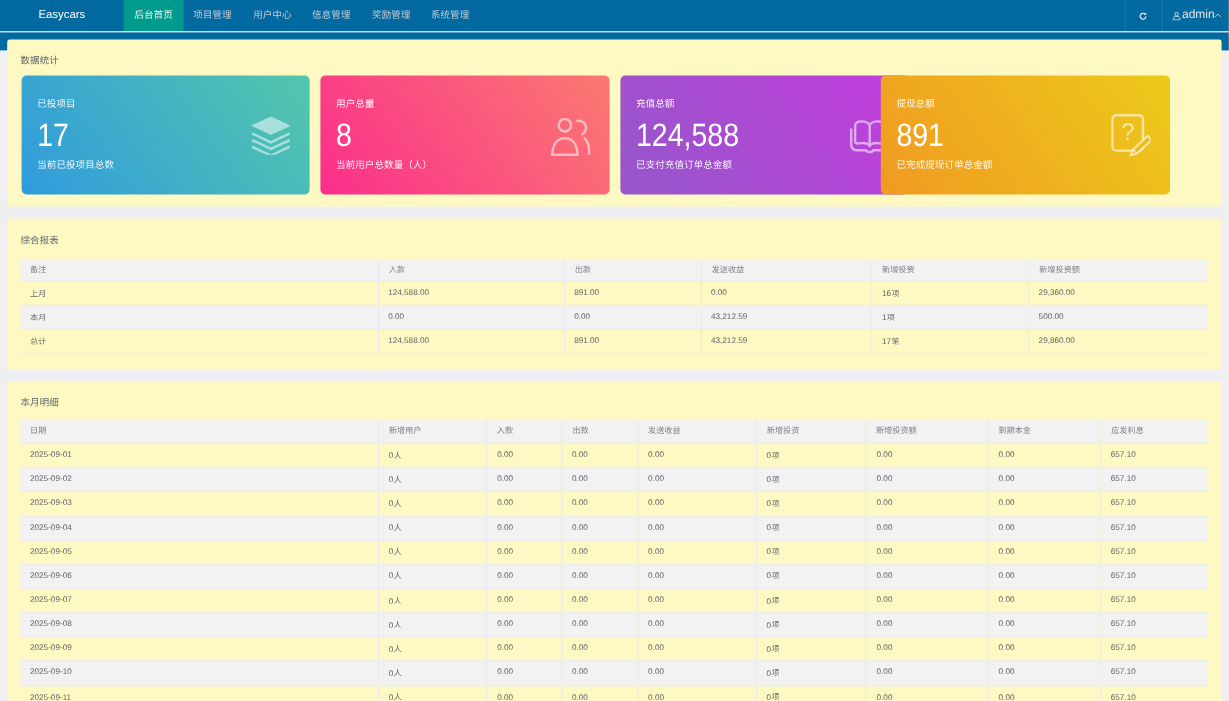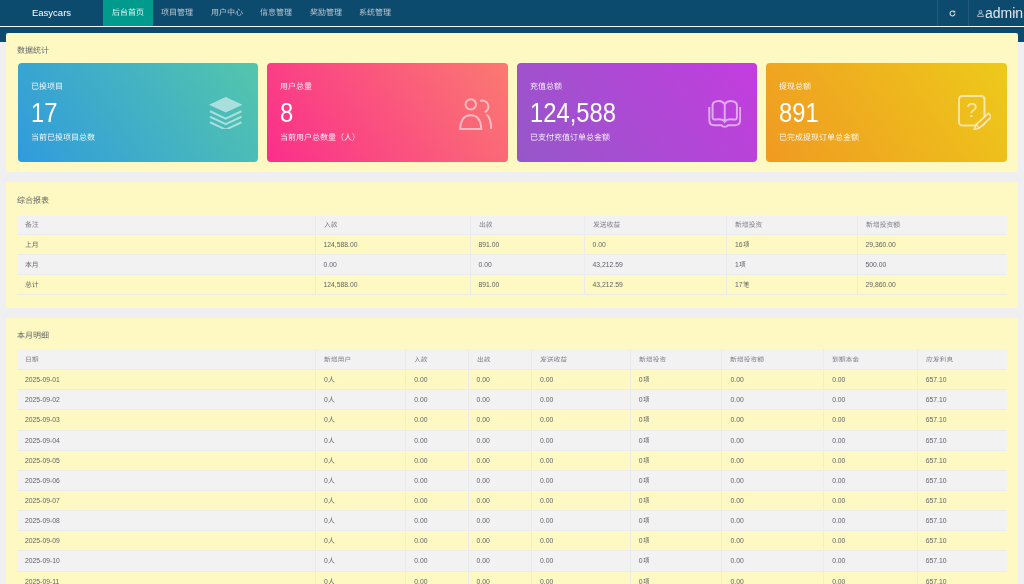--- a/index.html
+++ b/index.html
@@ -1,37 +1,37 @@
 <!DOCTYPE html>
 <html><head>
 <meta charset="utf-8">
 <style>
 * { margin:0; padding:0; box-sizing:border-box; }
 html,body { width:1024px; height:584px; overflow:hidden; background:#efeff1; font-family:"Liberation Sans", sans-serif; }
-.hd { position:absolute; left:0; top:0; width:1024px; height:42px; background:#0c4a6e; }
+.hd { position:absolute; left:0; top:0; width:1024px; height:42px; background:#0369a1; }
 .hd-line { position:absolute; left:0; top:26px; width:1024px; height:1px; background:#fbfbfb; }
 .brand { position:absolute; left:32px; top:0; height:26px; line-height:25px; color:#ffffff; font-size:9.5px; }
 .nav { position:absolute; left:103px; top:0; height:26px; }
 .nav a { float:left; width:49.5px; height:26px; line-height:26px; text-align:center; font-size:8px; color:#ccd0d6; text-decoration:none; }
 .nav a.on { background:#009b8d; color:#fff; }
 .sep { position:absolute; top:0; width:1px; height:26px; background:rgba(255,255,255,.09); }
 .hr-ico { position:absolute; }
 .hd-right { position:absolute; right:0; top:0; height:26px; color:#e3e6ea; }
 
 .card { position:absolute; background:#fef9c3; border-radius:2px; }
 .card1 { left:6px; top:33px;  width:1012px; height:138.5px; }
 .card2 { left:6px; top:181.5px; width:1012px; height:126.5px; }
 .card3 { left:6px; top:318px; width:1012px; height:276px; }
 .ctitle { position:absolute; left:11px; font-size:8px; color:#5f6368; }
 
 .stat { position:absolute; top:30px; width:240.5px; height:99px; border-radius:4px; color:#fff; overflow:hidden; }
 .s1 { left:11.8px; background:linear-gradient(55deg,#309bdd,#54c6ac); }
 .s2 { left:261.2px; background:linear-gradient(55deg,#fb2e8b,#fa7a71); }
 .s3 { left:510.6px; background:linear-gradient(55deg,#9557c9,#c43ddf); }
-.s4 { left:760px; background:linear-gradient(55deg,#f09a22,#edca1a);padding-left:44px; }
+.s4 { left:728px; background:linear-gradient(55deg,#f09a22,#edca1a);padding-left:44px; }
 .st { position:absolute; left:13px; top:18.5px; font-size:8px; line-height:8px; }
 .sn { position:absolute; left:13px; top:37.2px; font-size:27px; line-height:27px; transform:scaleX(.88); transform-origin:0 0; }
 .sb { position:absolute; left:13px; top:70.3px; font-size:8px; line-height:8px; }
 .sicon { position:absolute; right:16px; top:33.5px; }
 
 table { border-collapse:collapse; table-layout:fixed; position:absolute; left:11px; }
 td, th { font-weight:normal; text-align:left; padding:0 0 0 8px; font-size:6.8px; color:#606268; overflow:hidden; white-space:nowrap; }
 thead td { background:#f2f2f3; color:#797c82; }
 td { border-bottom:1px solid #ebebee; }
 td + td { border-left:1px solid #ebebee; }
@@ -161,21 +161,21 @@
   <div class="sep" style="left:937px"></div>
   <div class="sep" style="left:967.5px"></div>
   <svg class="hr-ico" style="left:949px;top:10px" width="7" height="7" viewBox="0 0 16 16">
       <path d="M13.6 8a5.6 5.6 0 1 1-1.7-4" fill="none" stroke="#e6e9ed" stroke-width="2.3"></path>
       <path d="M14.2 0.8 L14.2 5.6 L9.4 5.6 Z" fill="#e6e9ed"></path>
     </svg>
   <svg class="hr-ico" style="left:976.8px;top:10px" width="7" height="7" viewBox="0 0 14 14">
       <circle cx="7" cy="3.6" r="2.9" fill="none" stroke="#e6e9ed" stroke-width="1.4"></circle>
       <path d="M1.2 13.2 C1.2 8.9 3.4 7.3 7 7.3 C10.6 7.3 12.8 8.9 12.8 13.2 Z" fill="none" stroke="#e6e9ed" stroke-width="1.4"></path>
     </svg>
-  <div class="hd-right" style="left:985px; position:absolute; line-height:26px; font-size:14px;">admin</div>
+  <div class="hd-right" style="left:985px; position:absolute; line-height:26px; font-size:10px;">admin</div>
   <svg class="hr-ico" style="left:1012.4px;top:11.3px" width="6" height="3.6" viewBox="0 0 14 8">
       <path d="M1 7.2 L7 1.4 L13 7.2" fill="none" stroke="#cfd3d9" stroke-width="1.7"></path>
     </svg>
 </div>
 <div class="hd-line"></div>
 
 <div class="card card1">
   <div class="ctitle" style="top:12.5px"><svg width="32" height="8" viewBox="0 0 400 100" fill="#5f6368" style="vertical-align:-0.96px;">
         <use href="#u6570" x="0"></use>
         <use href="#u636E" x="100"></use>

